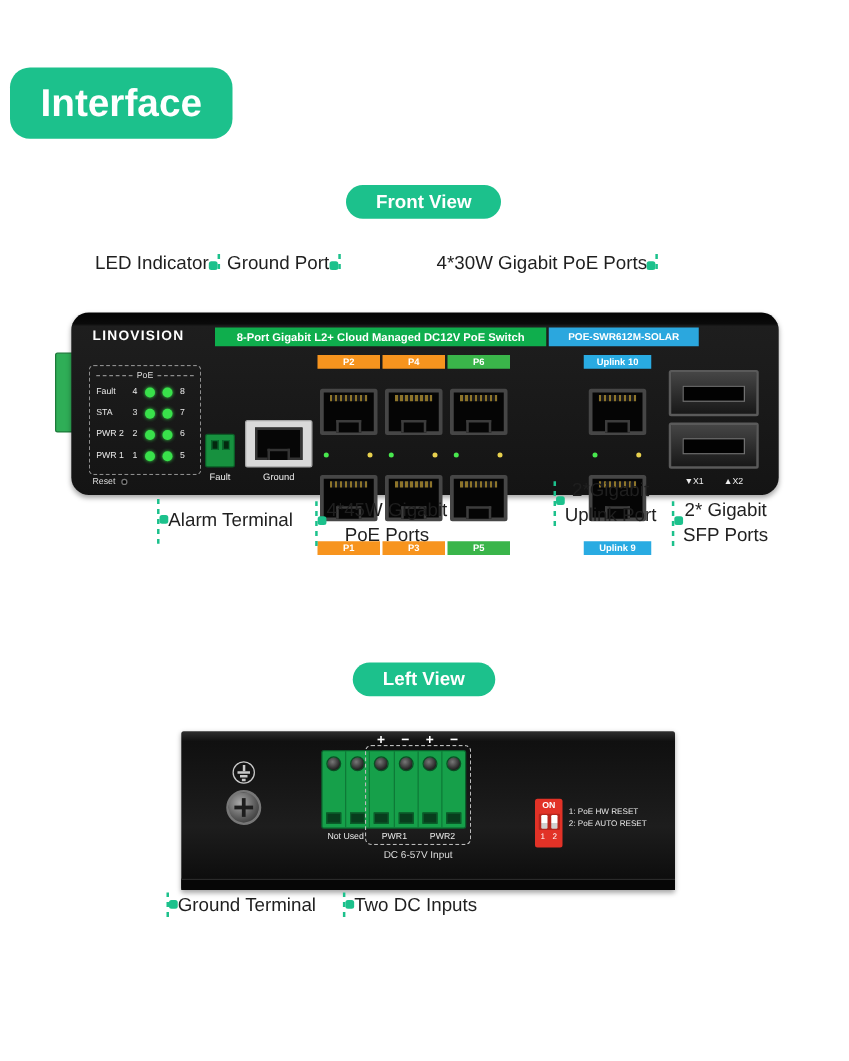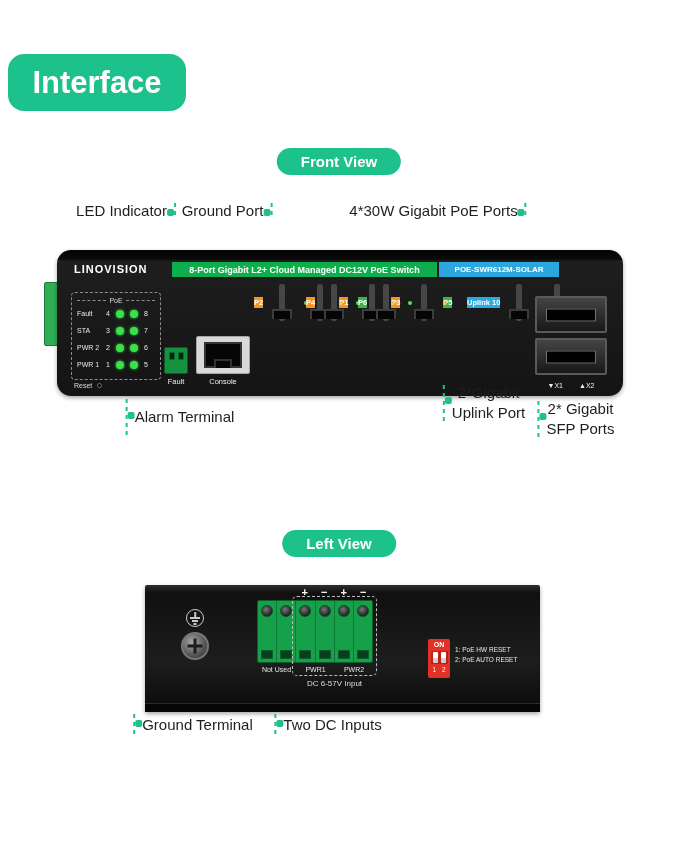--- a/index.html
+++ b/index.html
@@ -59,21 +59,21 @@
   .alarm-block .pin { width:6px; height:8px; background:#03280f; border:1px solid #0a6e30; }
   .alarm-label { position:absolute; left:107px; top:127px; width:24px; text-align:center; color:#eee; font-size:7.5px; }
 
   .console-port { position:absolute; left:139px; top:86px; width:54px; height:38px; background:#d9d9d9;
                   border:1px solid #a5a5a5; border-radius:2px; display:flex; align-items:center; justify-content:center; }
   .console-inner { width:38px; height:26px; background:#060606; border:2px solid #333; position:relative; }
   .console-inner::after { content:""; position:absolute; left:50%; transform:translateX(-50%); bottom:-2px;
                           width:14px; height:7px; background:#060606; border:2px solid #333; border-bottom:none; }
   .console-label { position:absolute; left:139px; top:127px; width:54px; text-align:center; color:#eee; font-size:7.5px; }
 
-  .pcol { position:absolute; top:34px; width:50px; display:flex; flex-direction:row; align-items:center; gap:16px; }
+  .pcol { position:absolute; top:34px; width:50px; display:flex; flex-direction:column; align-items:center; gap:16px; }
   .pcol.uplink { width:54px; }
   .pstrip { width:100%; height:11px; display:flex; align-items:center; justify-content:center; }
   .pstrip span { color:#fff; font-size:7.5px; font-weight:bold; white-space:nowrap; }
   .pstrip.orange { background:#f7941e; }
   .pstrip.green { background:#3ab54a; }
   .pstrip.blue { background:#29abe2; }
   .rj45 { width:46px; height:37px; background:#050505; border:3px solid #464646; border-radius:2px; position:relative; }
   .rj45::before { content:""; position:absolute; left:5px; right:5px; top:2px; height:5px;
                   background:repeating-linear-gradient(90deg,#8d742a 0 2px,#1a1a1a 2px 4px); }
   .rj45::after { content:""; position:absolute; left:50%; transform:translateX(-50%); bottom:-1px;
@@ -215,21 +215,21 @@
 
     <div class="alarm-block">
       <span class="pin"></span>
       <span class="pin"></span>
     </div>
     <div class="alarm-label">Fault</div>
 
     <div class="console-port">
       <div class="console-inner"></div>
     </div>
-    <div class="console-label">Console</div>
+    <div class="console-label">Ground</div>
 
     <div class="pcol" style="left:197px">
       <div class="pstrip orange">
           <span>P2</span>
         </div>
       <div class="rj45"></div>
       <div class="pleds"></div>
       <div class="rj45"></div>
       <div class="pstrip orange">
           <span>P1</span>
@@ -278,20 +278,26 @@
         <span>▲X2</span>
       </div>
     </div>
   </div>
 
   <div class="callout co-up" style="left:180px; top:399px;">
     <div class="cdash h36"></div>
     <div class="cdot"></div>
     <div class="clabel">Alarm Terminal</div>
   </div>
+  <div class="callout co-up" style="left:305px; top:399px;">
+    <div class="cdash h36"></div>
+    <div class="cdot"></div>
+    <div class="clabel">4*45W Gigabit
+PoE Ports</div>
+  </div>
   <div class="callout co-up" style="left:484px; top:383px;">
     <div class="cdash h36"></div>
     <div class="cdot"></div>
     <div class="clabel">2*Gigabit
 Uplink Port</div>
   </div>
   <div class="callout co-up" style="left:576px; top:399px;">
     <div class="cdash h36"></div>
     <div class="cdot"></div>
     <div class="clabel">2* Gigabit

